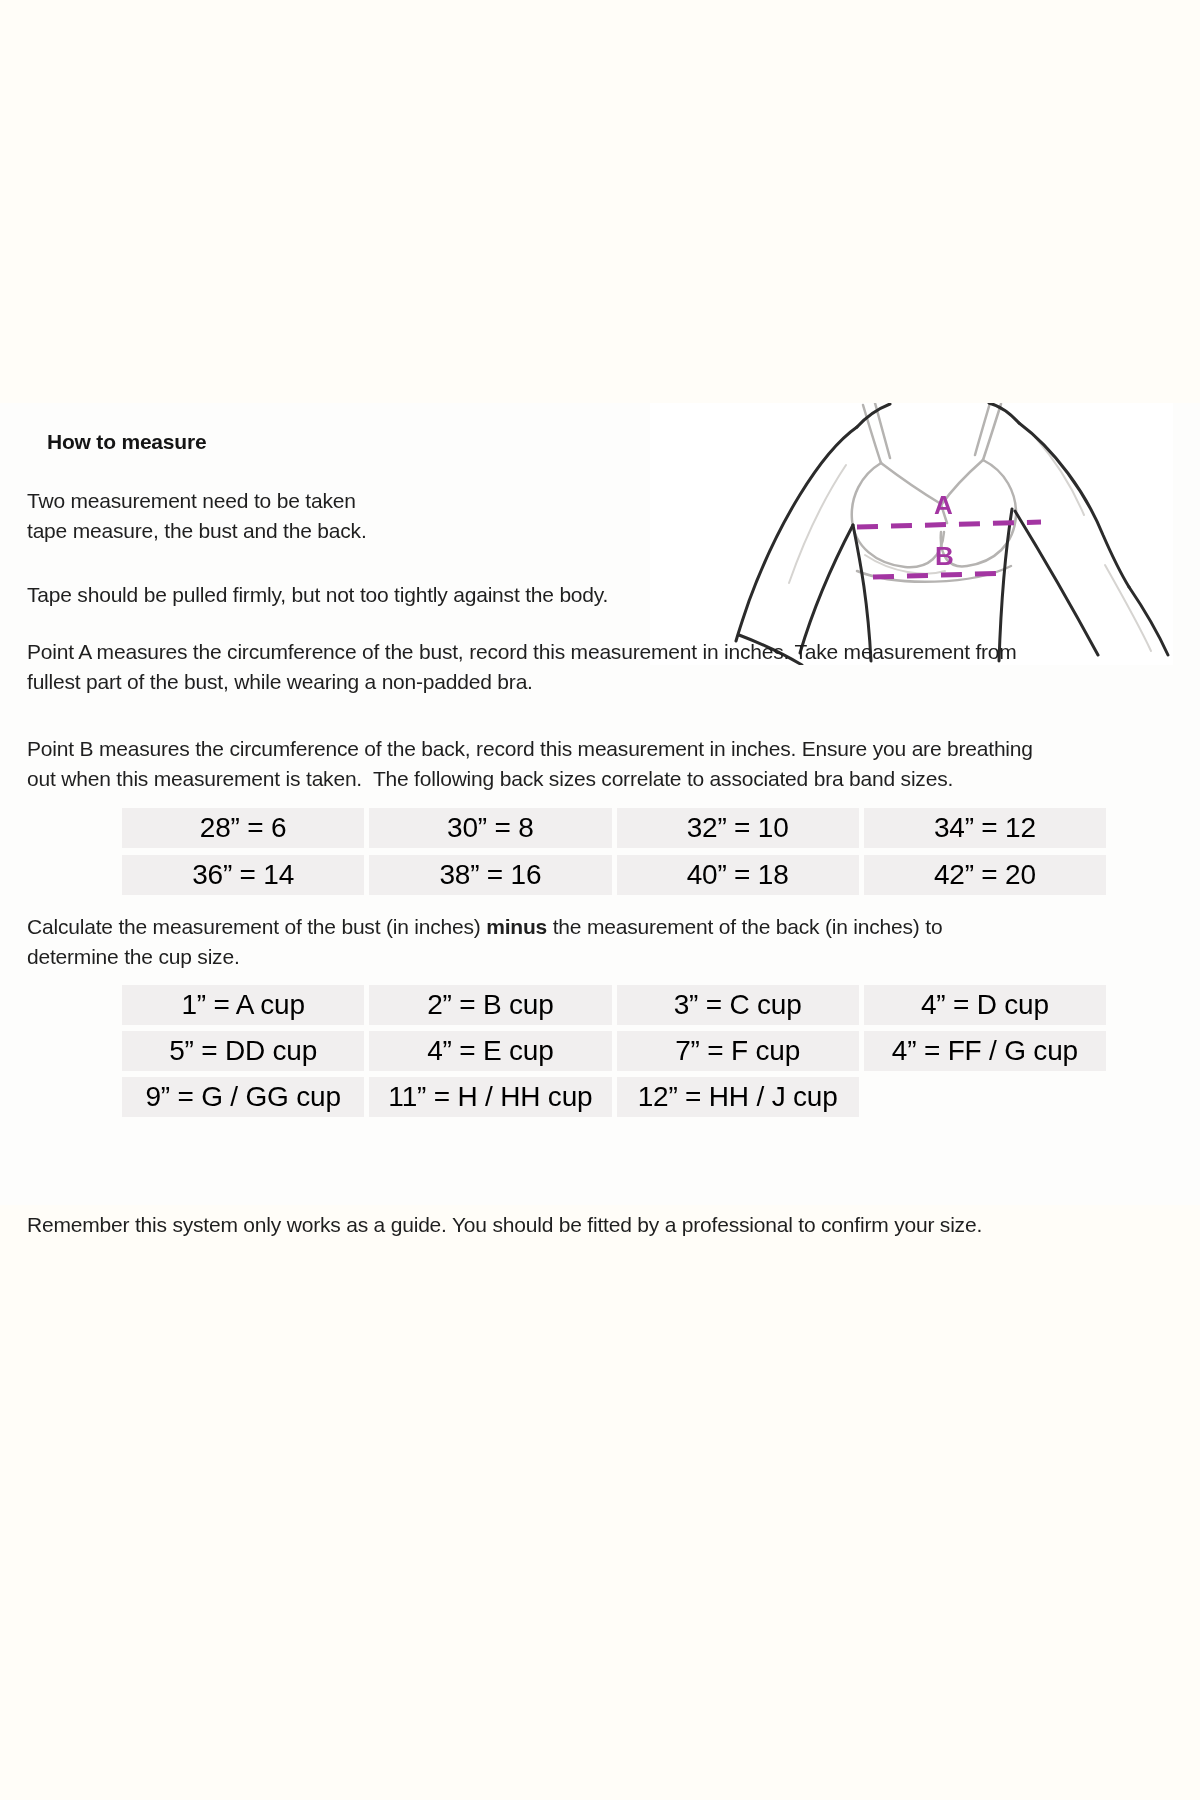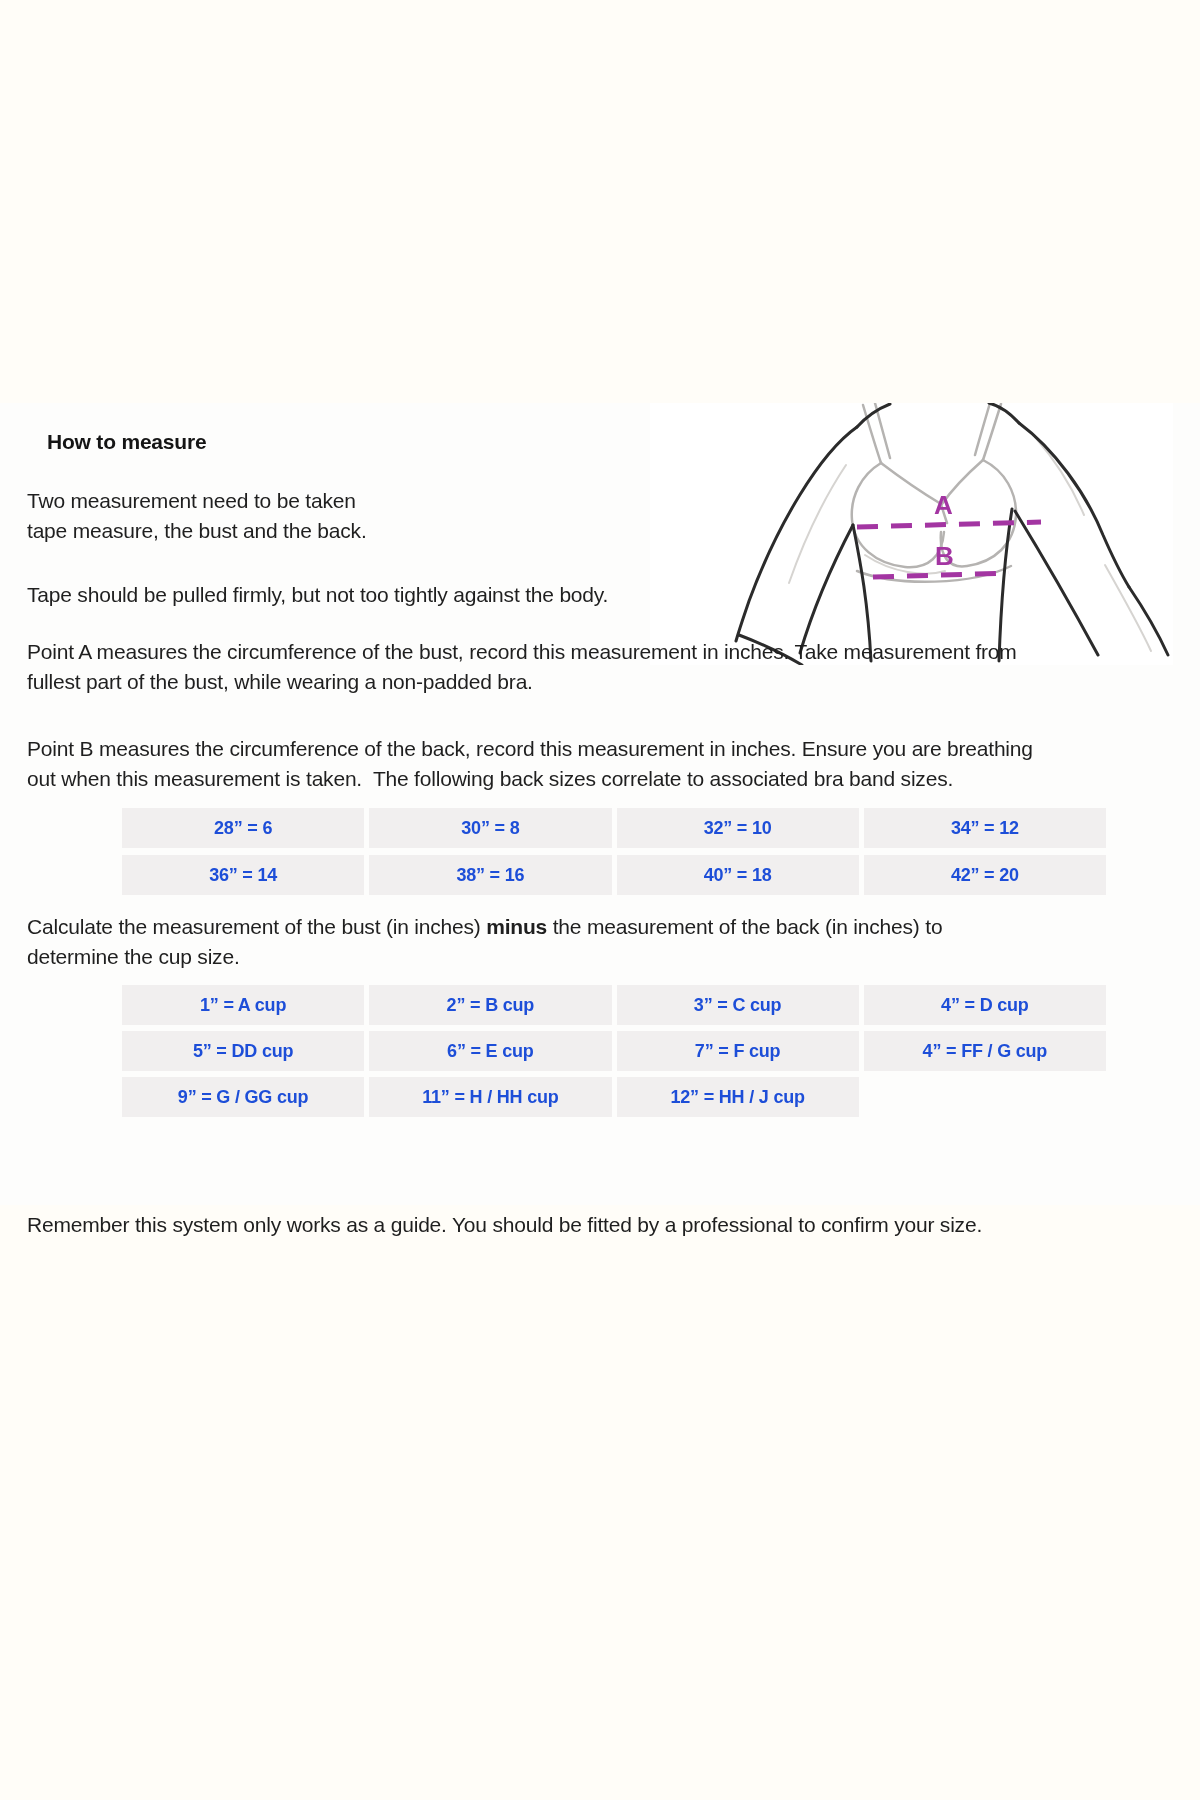--- a/index.html
+++ b/index.html
@@ -31,22 +31,22 @@
   .p-footer{top:1210px;}
   .size-table{
     position:absolute;left:122px;width:984px;
     display:grid;grid-template-columns:repeat(4,1fr);
     grid-auto-rows:40px;
   }
   .band-table{top:808px;gap:7px 5px;}
   .cup-table{top:985px;gap:6px 5px;}
   .size-table .cell{
     background:#f1efef;
-    color:#1d4ed8;
-    font-size:18px;font-weight:bold;letter-spacing:-0.2px;
+    color:#000000;
+    font-size:28px;font-weight:normal;letter-spacing:-0.2px;
     display:flex;align-items:center;justify-content:center;
     white-space:pre;
   }
   svg{display:block;}
 </style>
 </head>
 <body>
 
 <div class="page">
 
@@ -134,21 +134,21 @@
     <div class="line"><span>Calculate the measurement of the bust (in inches) </span><span class="bold">minus</span><span> the measurement of the back (in inches) to</span></div>
     <div class="line">determine the cup size.</div>
   </div>
 
   <div class="size-table cup-table">
     <div class="cell">1” = A cup</div>
     <div class="cell">2” = B cup</div>
     <div class="cell">3” = C cup</div>
     <div class="cell">4” = D cup</div>
     <div class="cell">5” = DD cup</div>
-    <div class="cell">6” = E cup</div>
+    <div class="cell">4” = E cup</div>
     <div class="cell">7” = F cup</div>
     <div class="cell">4” = FF / G cup</div>
     <div class="cell">9” = G / GG cup</div>
     <div class="cell">11” = H / HH cup</div>
     <div class="cell">12” = HH / J cup</div>
   </div>
 
   <div class="para p-footer">
     <div class="line">Remember this system only works as a guide. You should be fitted by a professional to confirm your size.</div>
   </div>

